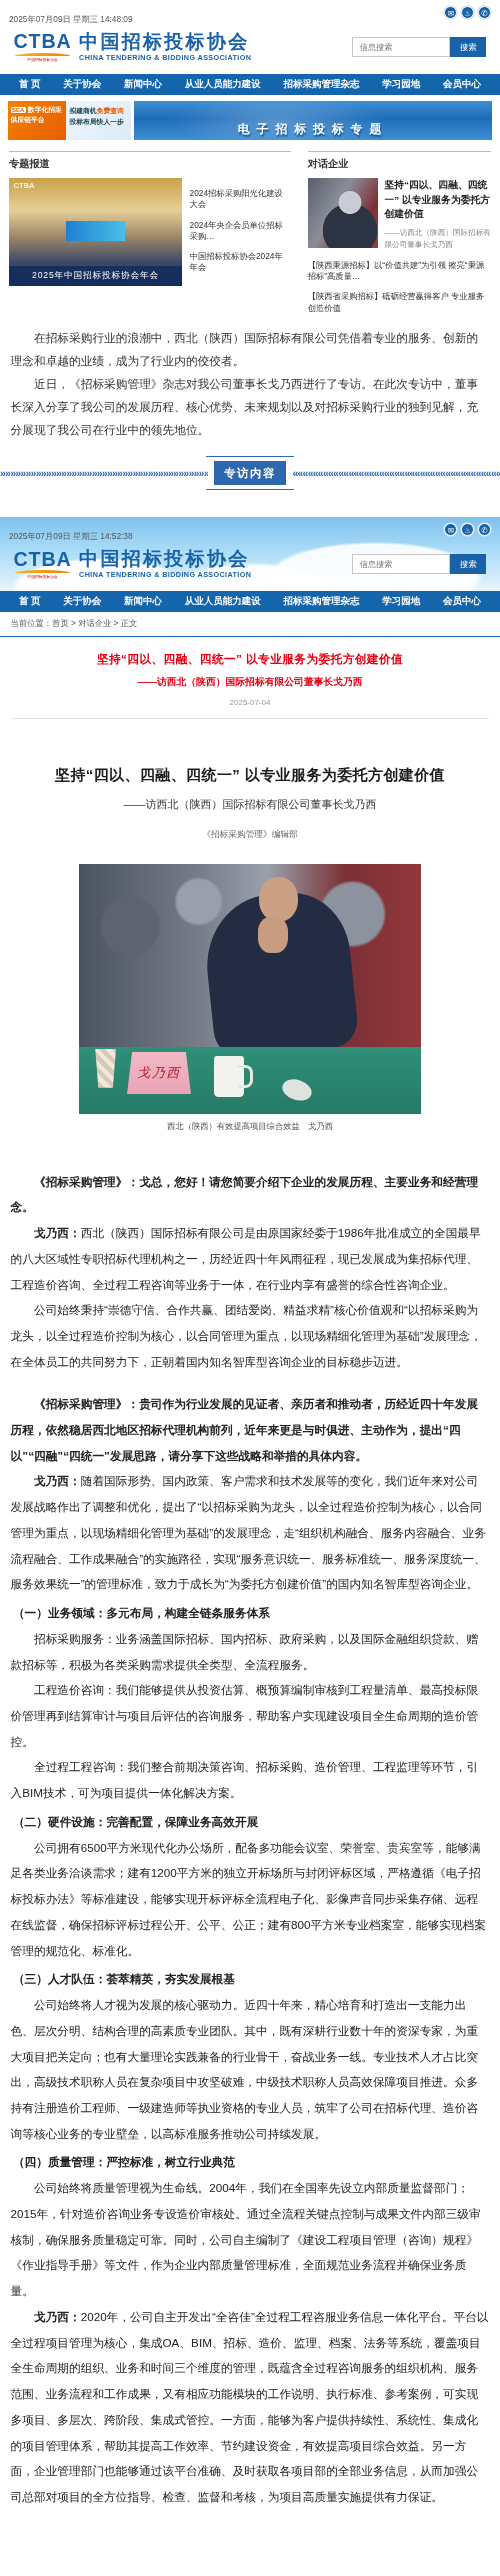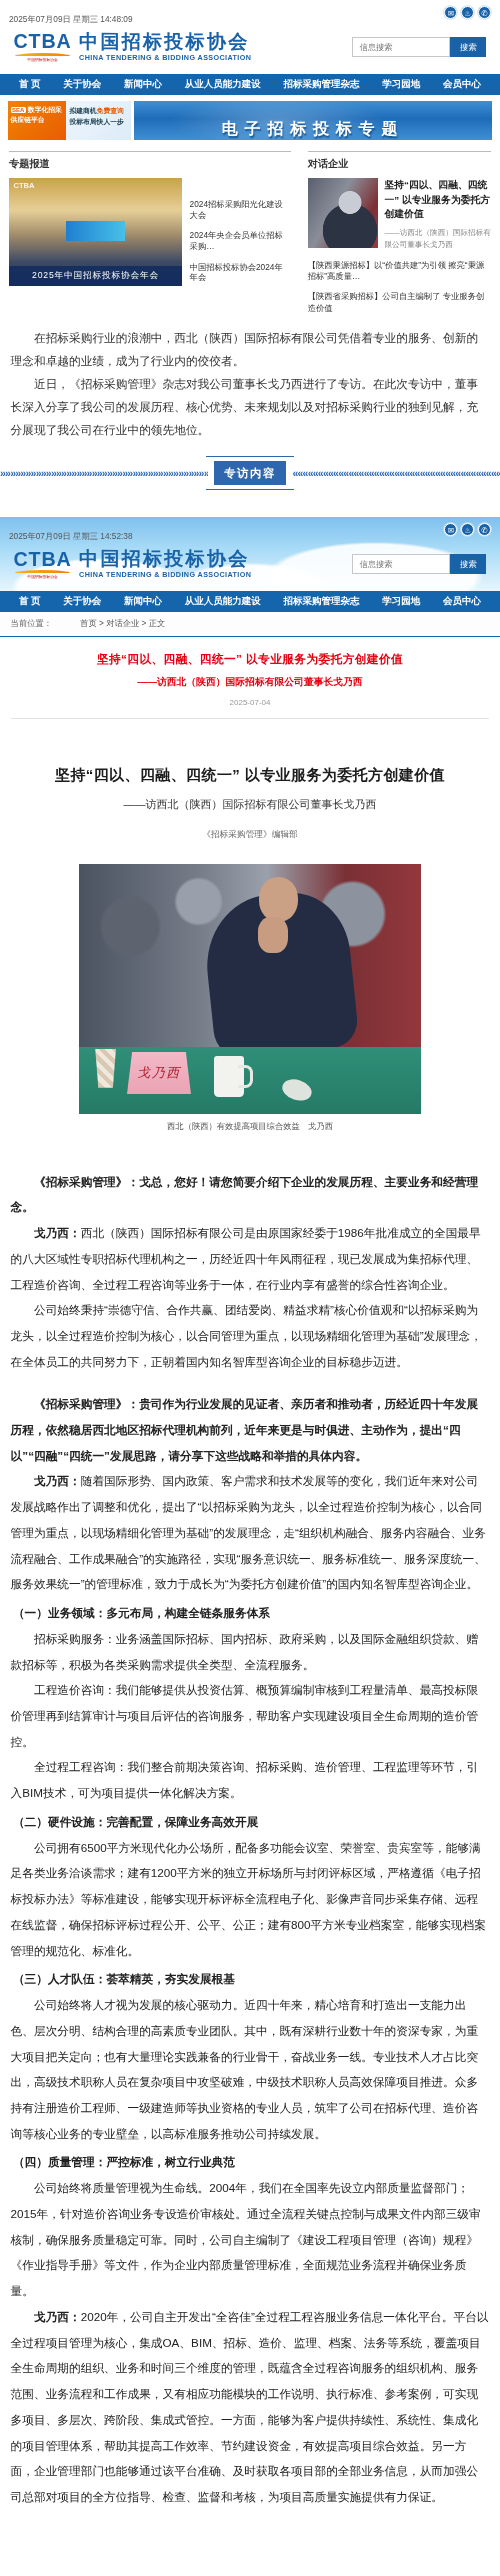--- a/index.html
+++ b/index.html
@@ -31,34 +31,34 @@
 
   
   .banner-row { display:flex; gap:3px; margin:6.8px 7.6px 0 7.6px; height:39px; }
   .ad { display:flex; width:123px; cursor:pointer; }
   .ad .ad-left { width:58px; background:linear-gradient(135deg,#f08300,#e85d04); color:#fff; font-size:6.8px; font-weight:bold; padding:3.8px 3px; line-height:1.4; }
   .ad .ad-left .badge { background:#fff; color:#e85d04; font-size:6px; padding:0 1.5px; border-radius:1.5px; }
   .ad .ad-right { width:65px; background:linear-gradient(135deg,#eef6fd,#dcebf8); font-size:6.8px; font-weight:bold; color:#245; padding:4.5px 3.8px; line-height:1.6; }
   .ad .ad-right .hl { color:#e85d04; }
   .main-banner { flex:1; background:linear-gradient(180deg,#3f8fd4 0%,#1e6cb8 45%,#3f8fd4 100%); display:flex; align-items:center; justify-content:center; position:relative; overflow:hidden; }
   .main-banner:before { content:""; position:absolute; left:10%; top:-20%; width:60%; height:140%; background:radial-gradient(ellipse at center, rgba(255,255,255,.25), transparent 70%); }
-  .main-banner .bt { color:#fff; font-size:16px; font-weight:bold; letter-spacing:6.8px; text-shadow:0.8px 1.5px 1.5px #155089; position:relative;margin-top:17px; }
+  .main-banner .bt { color:#fff; font-size:12px; font-weight:bold; letter-spacing:6.8px; text-shadow:0.8px 1.5px 1.5px #155089; position:relative;margin-top:17px; }
 
   
   .cols { display:flex; gap:16.7px; padding:10.6px 9px 0 9px; }
   .col-l { width:282px; }
   .col-r { flex:1; }
   .sec-head { border-top:0.8px solid #bbb; padding-top:5.3px; font-size:10.2px; font-weight:bold; color:#333; margin-bottom:6.8px; }
   .feat { display:flex; gap:7.6px; }
   .feat-img { width:173px; height:108px; position:relative; background:
       linear-gradient(180deg,#caa24a 0%,#e6cf96 30%,#9a8668 55%,#3c4a66 78%,#2c3550 100%); flex:none; }
   .feat-img .screen { position:absolute; left:33%; top:40%; width:34%; height:18%; background:linear-gradient(90deg,#1f7fd0,#48c0e8); }
   .feat-img .wm { position:absolute; left:4.5px; top:3px; color:rgba(255,255,255,.85); font-size:7.6px; font-weight:bold; }
   .feat-img .cap { position:absolute; left:0; right:0; bottom:0; background:rgba(16,44,94,.85); color:#fff; font-size:8.7px; font-weight:normal; text-align:center; padding:3.8px 0; letter-spacing:0.8px; }
-  .feat-list { display:flex; flex-direction:column; justify-content:flex-end; gap:9.8px; padding-bottom:3px; }
+  .feat-list { display:flex; flex-direction:column; justify-content:center; gap:9.8px; padding-bottom:3px; }
   .feat-list .fli { font-size:8.3px; color:#333; cursor:pointer; line-height:1.3; }
   .rfeat { display:flex; gap:6.8px; }
   .rthumb { width:70px; height:70px; flex:none; background:
       radial-gradient(circle at 60% 35%, #c9ccd4 0 18%, transparent 19%),
       radial-gradient(circle at 60% 75%, #2c3444 0 40%, transparent 41%),
       linear-gradient(120deg,#5a5f6e 0%,#8a8e99 40%,#7d2f33 75%,#9a3b3f 100%); }
   .rfeat-txt .rft { font-size:9.8px; font-weight:bold; color:#222; line-height:1.5; cursor:pointer; }
   .rfeat-txt .rfs { font-size:7.6px; color:#888; margin-top:5.3px; line-height:1.5; }
   .rlist { margin-top:9.8px; display:flex; flex-direction:column; gap:9px; }
   .rlist .rli { font-size:8.3px; color:#333; cursor:pointer; line-height:1.35; }
@@ -74,21 +74,21 @@
   .div-label:before, .div-label:after { content:""; position:absolute; left:-7.6px; right:-7.6px; height:1.5px; background:#2e67ad; }
   .div-label:before { top:-5.3px; } .div-label:after { bottom:-5.3px; }
 
   
   .sky { margin-top:32px; background:
       radial-gradient(ellipse 136px 45px at 20% 95%, rgba(255,255,255,.95) 0 60%, transparent 65%),
       radial-gradient(ellipse 167px 53px at 75% 80%, rgba(255,255,255,.9) 0 60%, transparent 65%),
       radial-gradient(ellipse 121px 42px at 50% 100%, rgba(255,255,255,.95) 0 60%, transparent 68%),
       linear-gradient(180deg,#7ec0ee 0%,#aadcf7 45%,#e8f5fd 100%); }
   .breadcrumb { font-size:8.3px; color:#666; padding:6.8px 10.6px; border-bottom:1.5px solid #1565ad; background:#fdfdfd; }
-  .breadcrumb b { color:#555; font-weight:normal;margin-left:28px; }
+  .breadcrumb b { color:#555; font-weight:normal; }
 
   
   .red-title-block { text-align:center; padding:15px 23px 0 23px; }
   .red-title-block .rt1 { color:#e60012; font-size:11.7px; font-weight:bold; letter-spacing:0.4px; }
   .red-title-block .rt2 { color:#e60012; font-size:9.8px; font-weight:bold; margin-top:8.3px; }
   .red-title-block .rdate { color:#999; font-size:8px; margin-top:9.8px; }
   .rule { border:0; border-top:0.8px solid #e3e3e3; margin:10.6px 10.6px 0 10.6px; }
 
   
   .art-head { text-align:center; margin-top:47px; padding:0 15px; }
@@ -203,21 +203,21 @@
       <div class="rfeat">
         <div class="rthumb"></div>
         <div class="rfeat-txt">
           <div class="rft">坚持“四以、四融、四统一” 以专业服务为委托方创建价值</div>
           <div class="rfs">——访西北（陕西）国际招标有限公司董事长戈乃西</div>
         </div>
       </div>
       <div class="rlist">
 
       <div class="rli">【陕西秉源招标】以“价值共建”为引领 擦亮“秉源招标”高质量…</div>
-          <div class="rli">【陕西省采购招标】公司自主编制了 专业服务创造价值</div>
+          <div class="rli">【陕西省采购招标】砥砺经营赢得客户 专业服务创造价值</div>
         </div>
     </div>
   </div>
 
   <div class="intro">
 
   <p>在招标采购行业的浪潮中，西北（陕西）国际招标有限公司凭借着专业的服务、创新的理念和卓越的业绩，成为了行业内的佼佼者。</p>
       <p>近日，《招标采购管理》杂志对我公司董事长戈乃西进行了专访。在此次专访中，董事长深入分享了我公司的发展历程、核心优势、未来规划以及对招标采购行业的独到见解，充分展现了我公司在行业中的领先地位。</p>
     </div>
 

